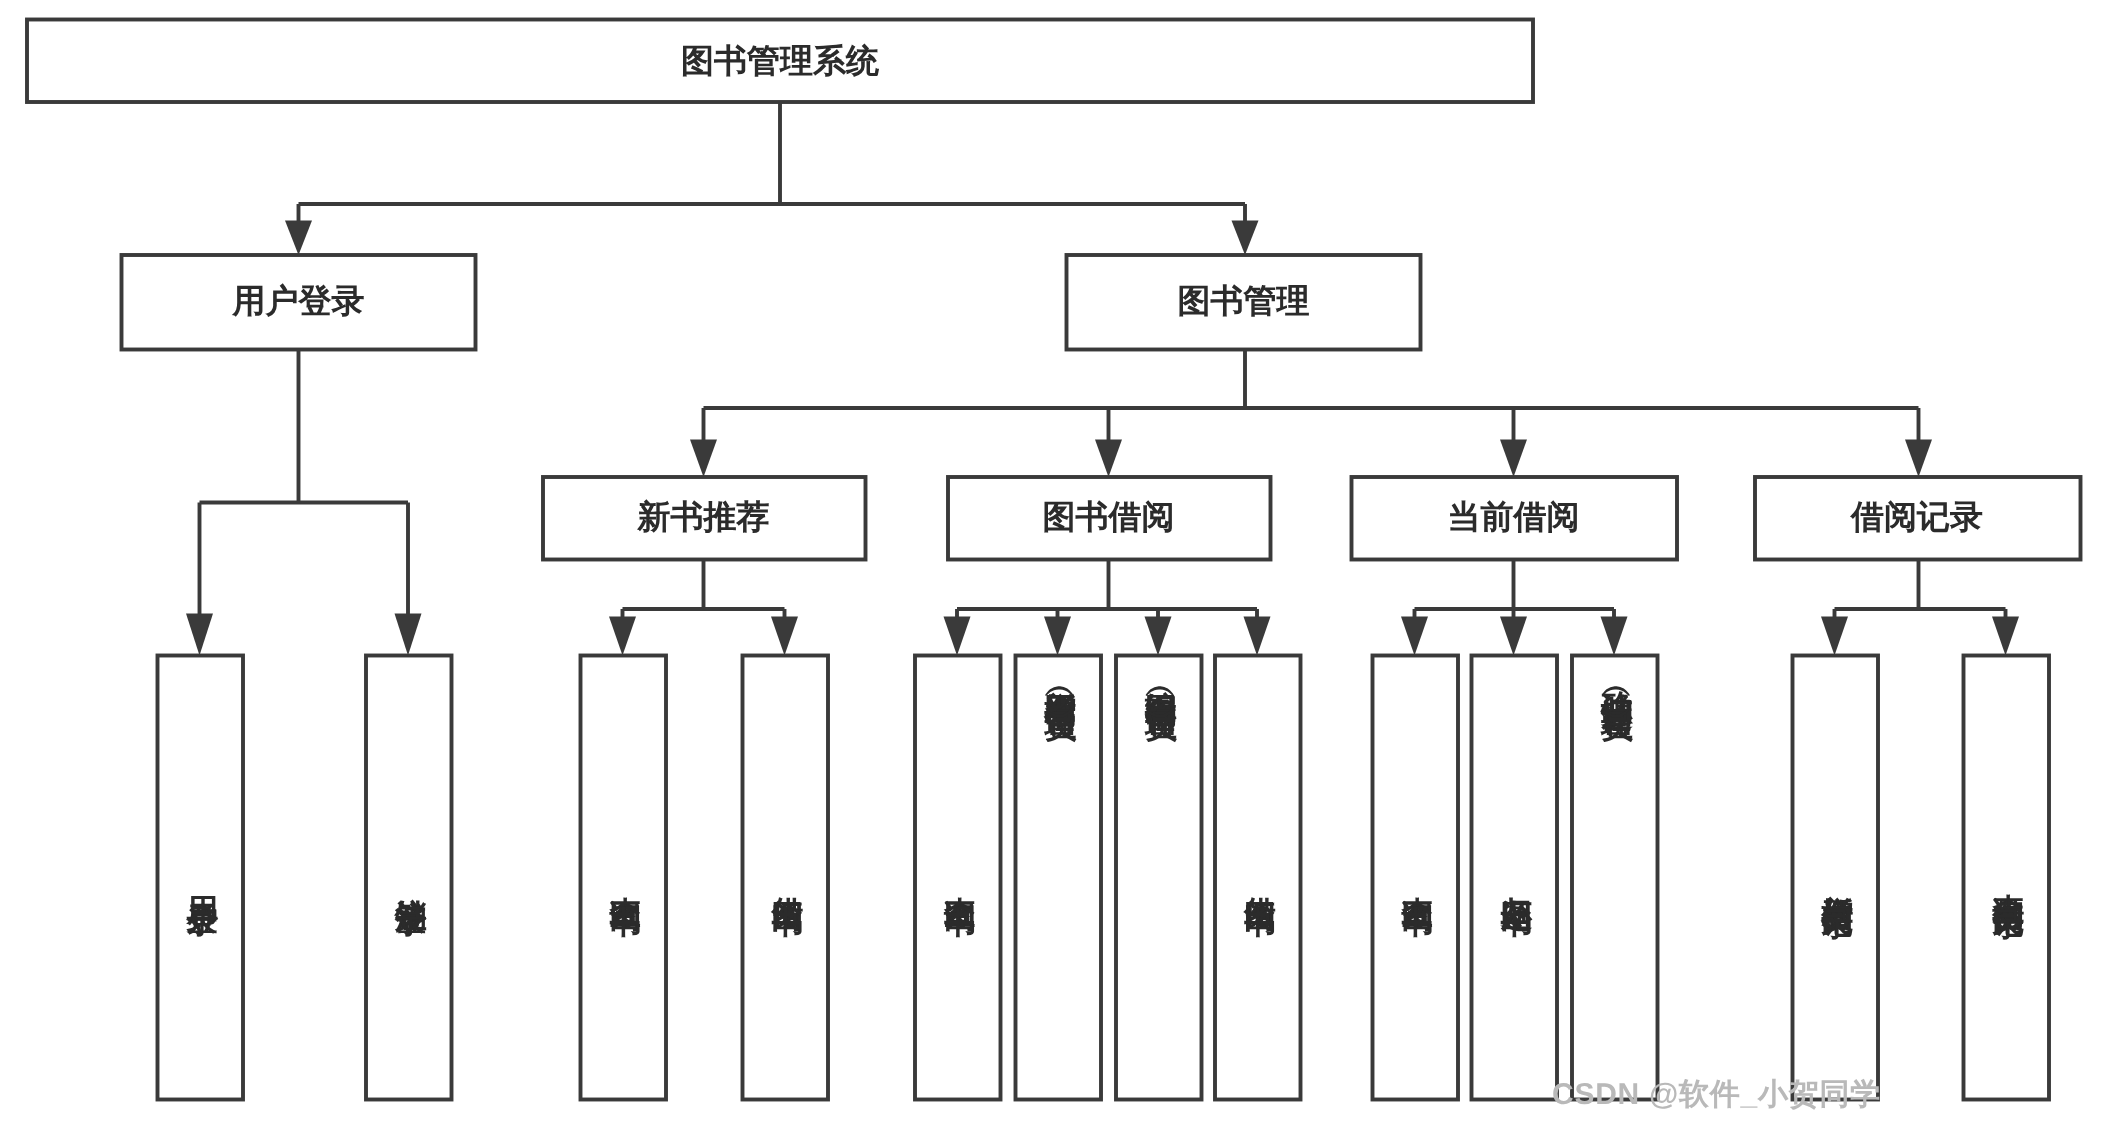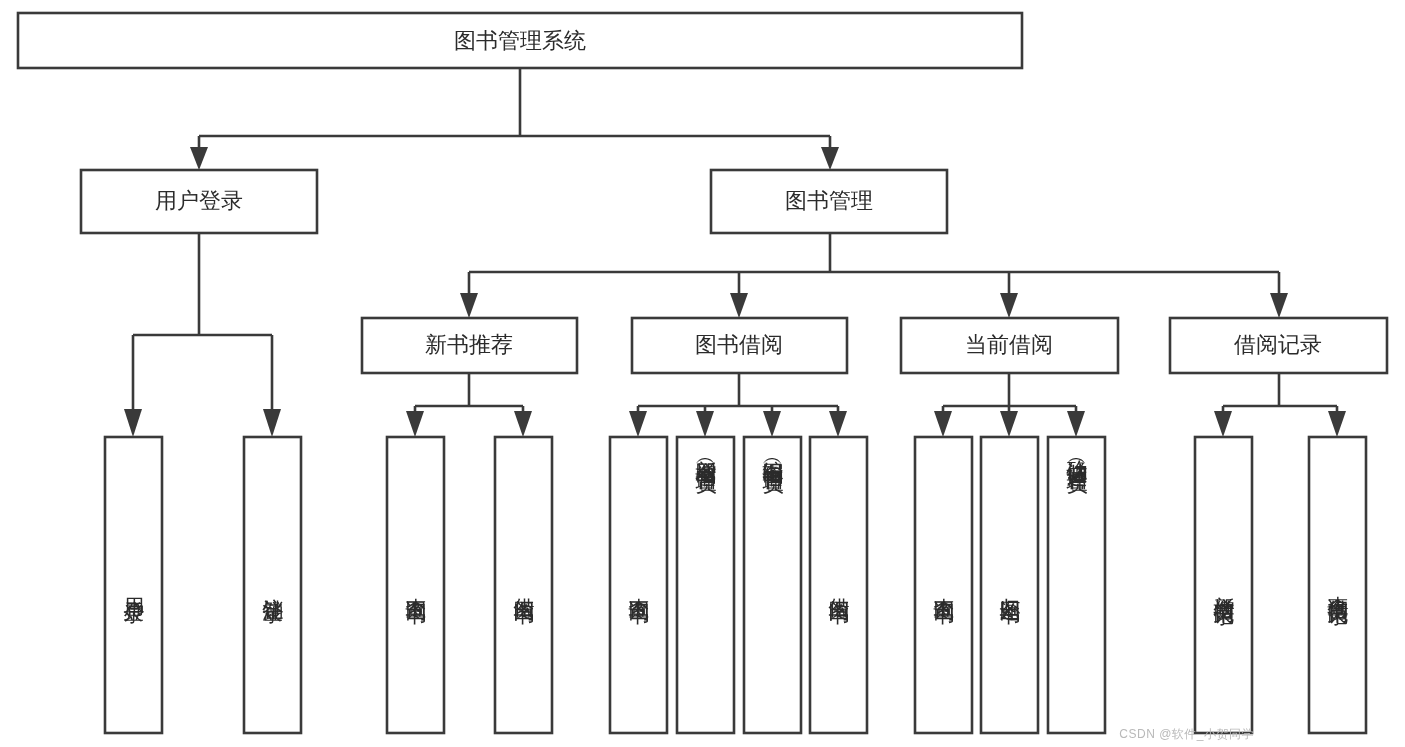--- a/index.html
+++ b/index.html
@@ -11,20 +11,21 @@
     width: 1405px;
     height: 747px;
     font-family: "Liberation Sans", "DejaVu Sans", sans-serif;
     overflow: hidden;
     position: relative;
   }
   #diagram-root {
     position: relative;
     width: 1262px;
     height: 747px;
+    font-weight: bold;
   }
   svg.diagram-canvas {
     position: absolute;
     left: 0;
     top: 0;
     width: 1405px;
     height: 747px;
   }
   .node-box {
     fill: #ffffff;
@@ -70,21 +71,21 @@
     line-height: 1.28;
     letter-spacing: 2px;
     color: #2b2b2b;
     white-space: nowrap;
   }
   .watermark {
     position: absolute;
     right: 8px;
     bottom: 4px;
     font-family: "Liberation Sans", "DejaVu Sans", sans-serif;
-    font-size: 12px;
+    font-size: 20px;
     color: #b9b9b9;
     letter-spacing: 0.5px;
     white-space: nowrap;
   }
 </style>
 </head>
 <body>
 
 <div id="diagram-root">
 

